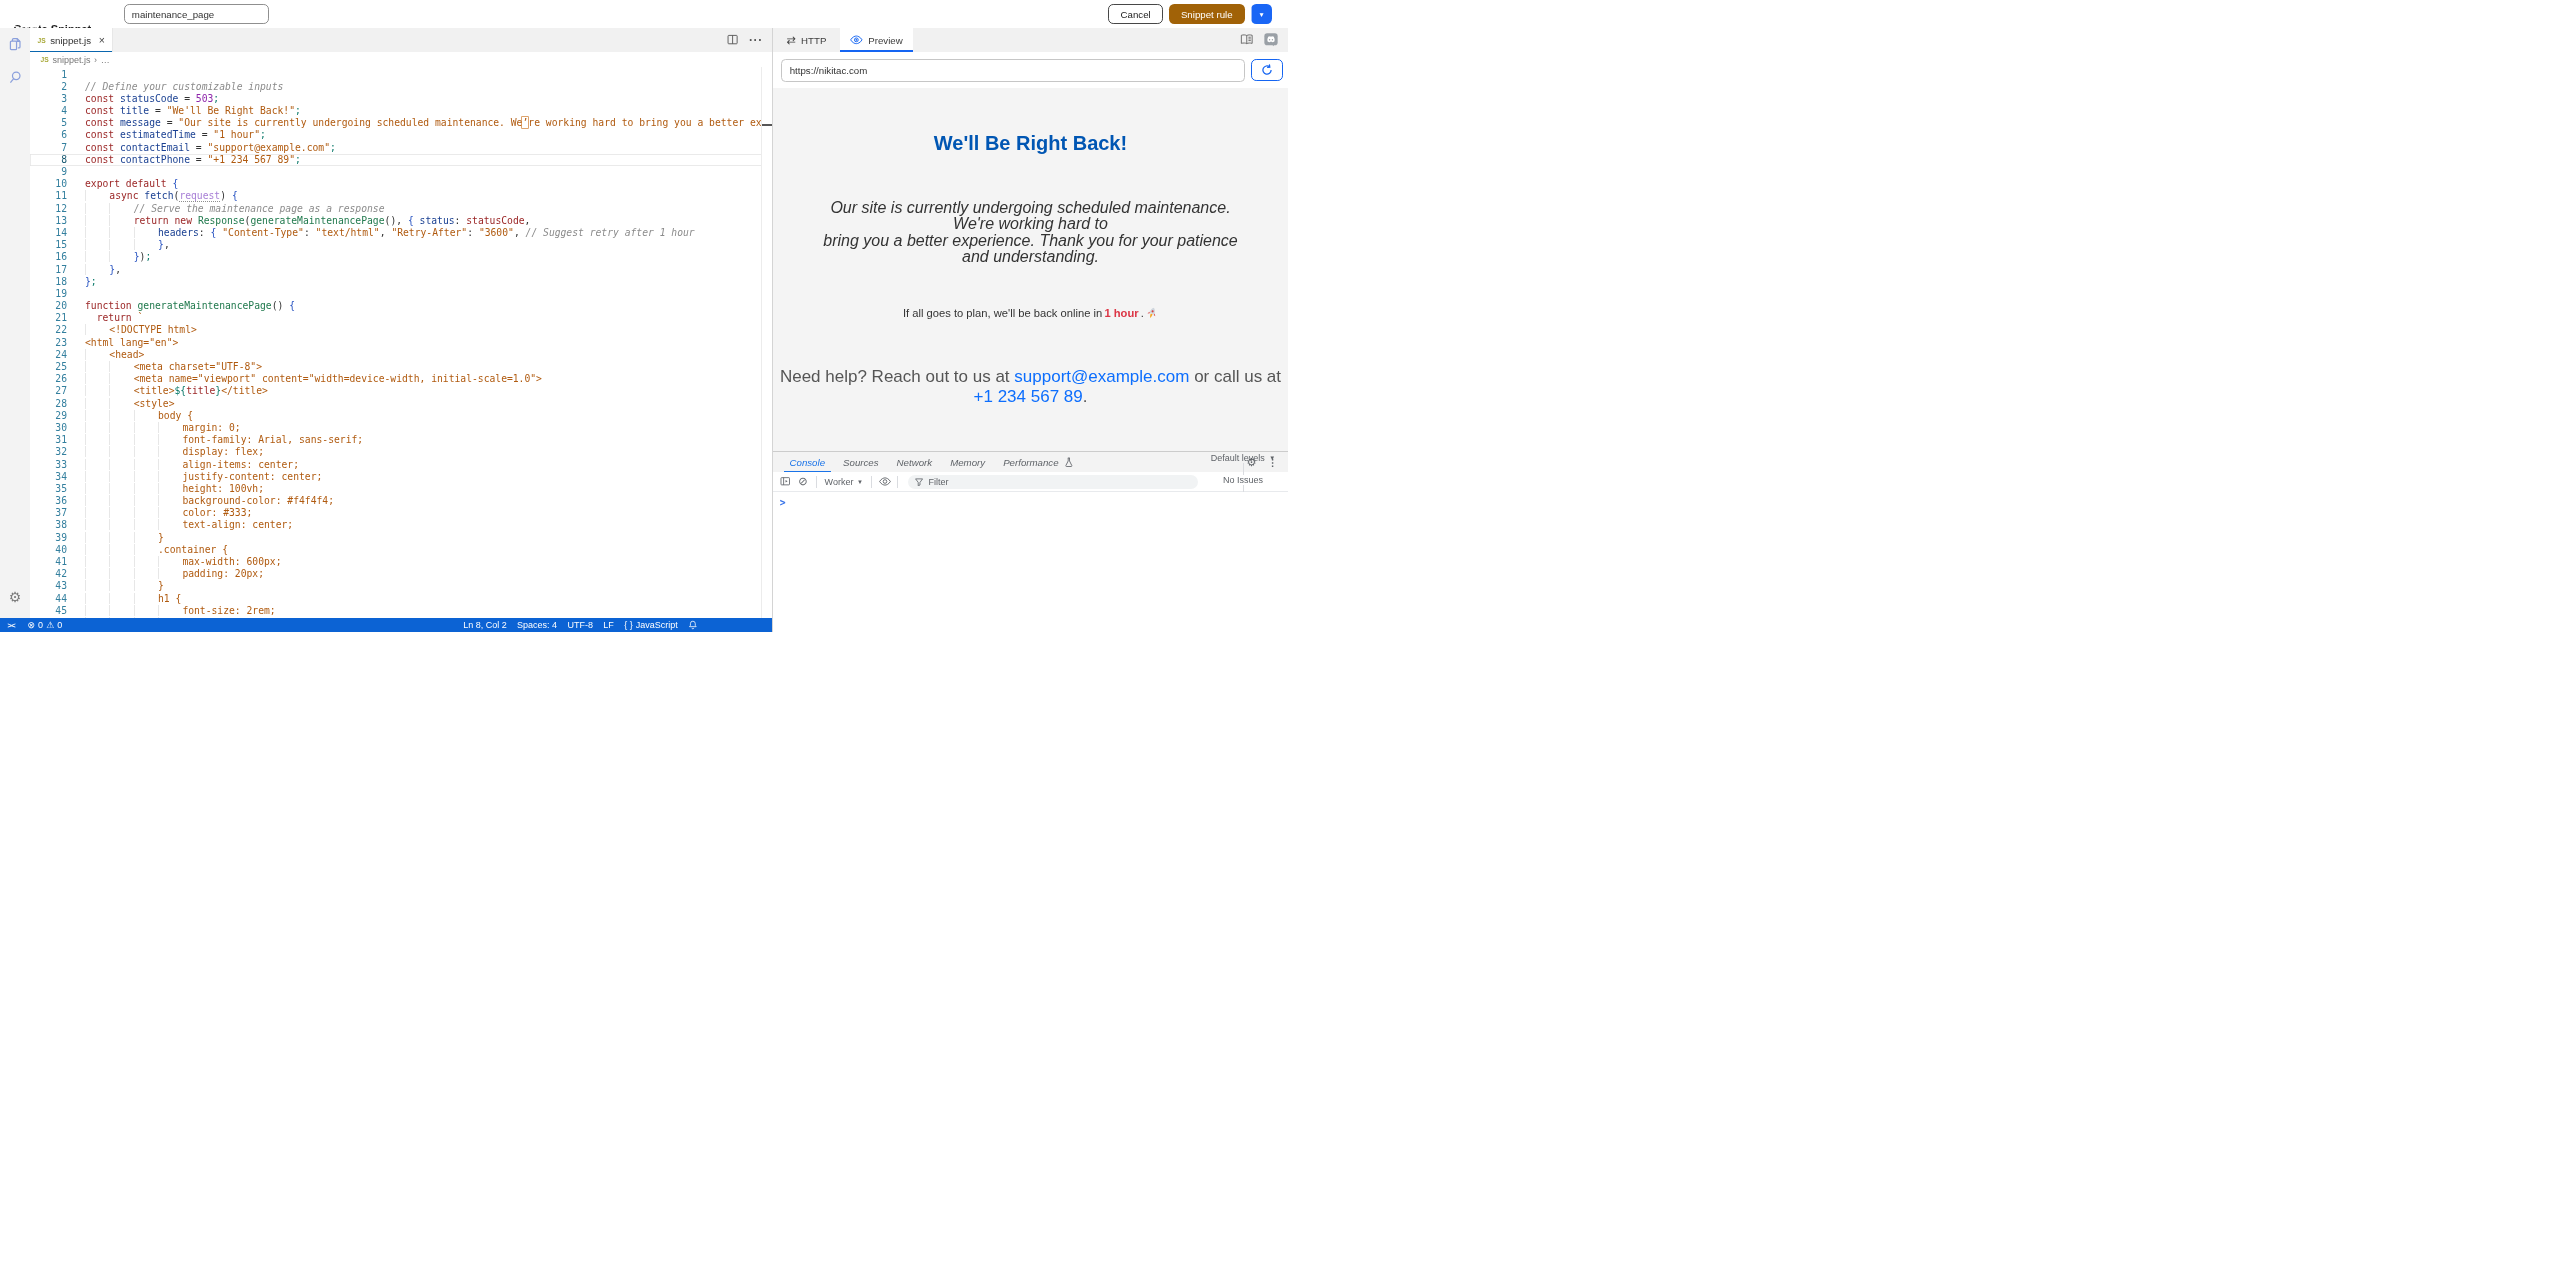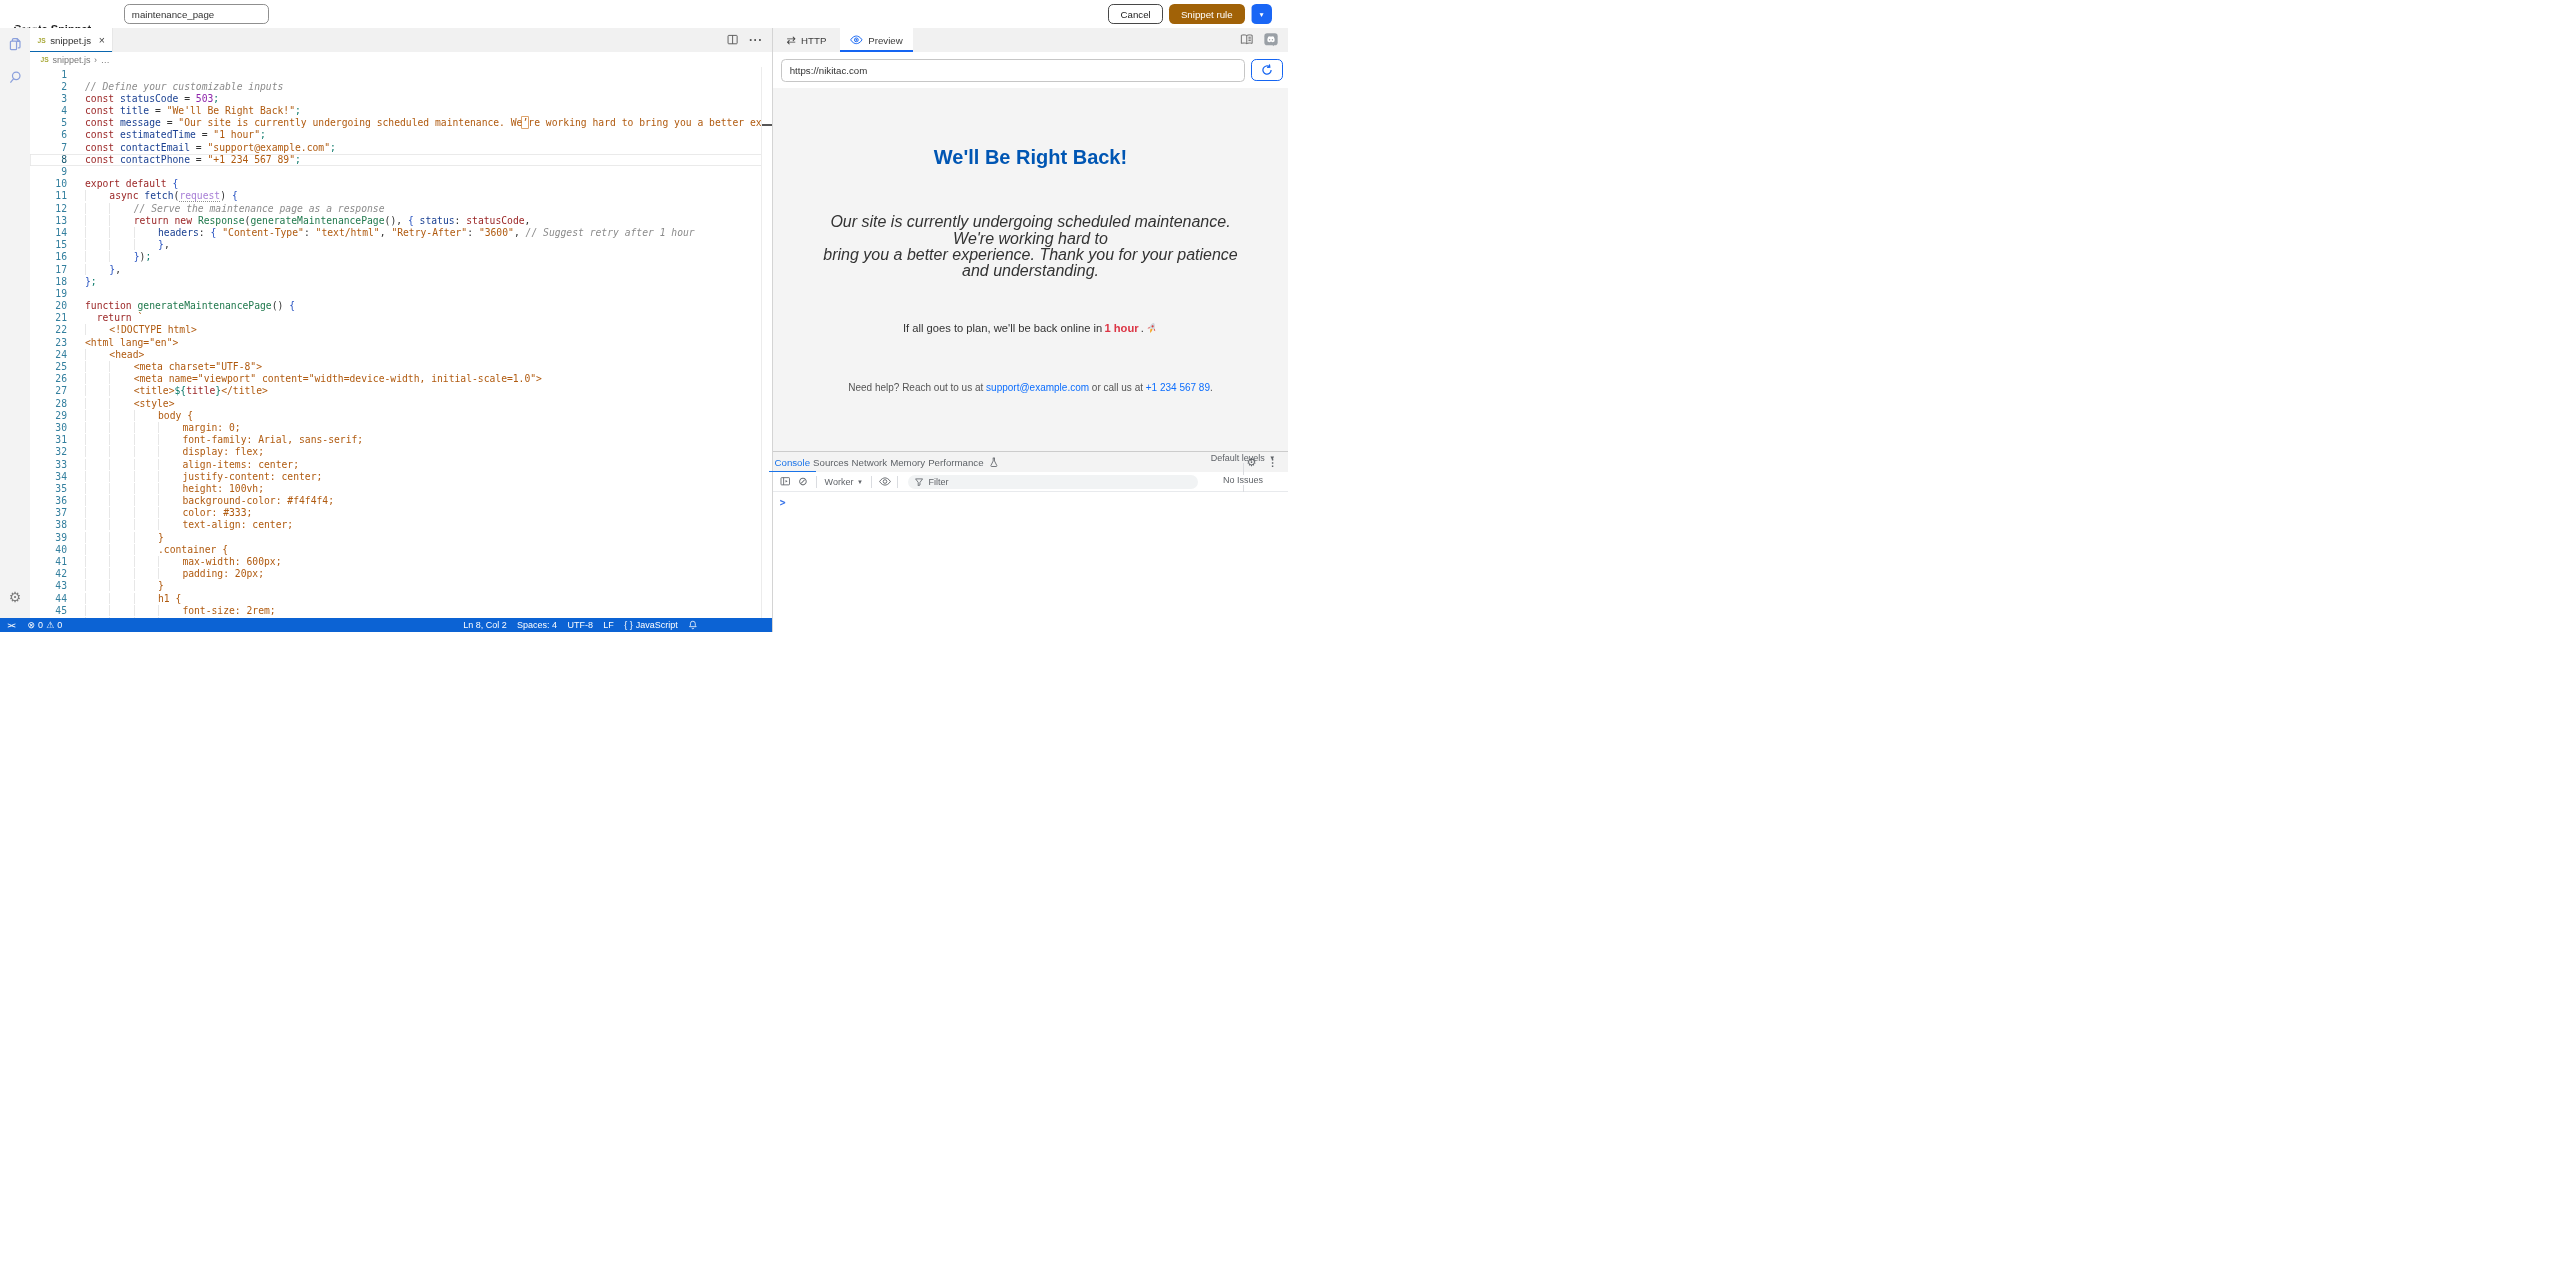--- a/index.html
+++ b/index.html
@@ -69,27 +69,27 @@
   
   .urlrow{position:absolute;left:0;right:0;top:24px;height:36px;background:#fff;display:flex;align-items:center;}
   .urlinput{margin-left:7.5px;flex:1;height:21px;border:0.7px solid #c6c6c6;border-radius:4.5px;font-family:"Liberation Sans",sans-serif;font-size:9.7px;color:#333;padding:0 8.2px;outline:none;}
   .refreshbtn{margin:0 5.2px 0 6px;width:32px;height:22.4px;border:1.1px solid #1565f2;border-radius:5.2px;background:#fff;display:flex;align-items:center;justify-content:center;cursor:pointer;box-sizing:border-box;}
   
   .previewport{position:absolute;left:0;right:0;top:60px;height:363px;background:#f4f4f4;display:flex;flex-direction:column;align-items:center;justify-content:center;text-align:center;gap:30px;}
   .pv-h1{font-size:20px;font-weight:700;color:#0056b3;margin:0 0 15px 0;}
   .pv-msg{font-size:16px;line-height:16.4px;color:#333;max-width:419px;margin:0;font-style:italic;}
   .pv-plan{font-size:11.2px;color:#333;margin:12px 0 0 0;display:flex;align-items:center;gap:2.2px;}
   .pv-time{color:#dc3545;font-weight:700;}
-  .pv-help{font-size:10px;color:#555;margin:18px 0 0 0;}
+  .pv-help{font-size:17px;color:#555;margin:18px 0 0 0;}
   .pv-link{color:#0d6efd;text-decoration:none;cursor:pointer;}
   .rocket{display:inline-block;transform:rotate(20deg);}
   
   .devtools{position:absolute;left:0;right:0;top:423px;bottom:0;border-top:0.7px solid #ccc;background:#fff;}
   .dt-tabs{position:absolute;left:0;right:0;top:0;height:20px;background:#f3f3f3;border-bottom:0.7px solid #dadce0;display:flex;align-items:stretch;font-size:9.7px;color:#5f6368;}
-  .dt-tab{display:flex;align-items:center;padding:0 1.5px;cursor:pointer;position:relative;white-space:nowrap;}
+  .dt-tab{display:flex;align-items:center;padding:0 1.5px;margin-left:15px;cursor:pointer;position:relative;white-space:nowrap;font-style:italic;}
   .dt-tab.active{color:#1a73e8;}
   .dt-tab.active:after{content:"";position:absolute;left:-4.5px;right:-4.5px;bottom:0;height:1.5px;background:#1a73e8;}
   .dt-tabs .flask{margin-left:3.7px;display:flex;align-items:center;}
   .dt-tab-icons{margin-left:auto;display:flex;align-items:center;gap:11.2px;padding-right:10.5px;color:#5f6368;}
   .dt-toolbar{position:absolute;left:0;right:0;top:20px;height:19.4px;background:#fff;border-bottom:0.7px solid #e8eaed;display:flex;align-items:center;color:#5f6368;font-size:9px;}
   .dt-ic{display:flex;align-items:center;justify-content:center;width:18px;cursor:pointer;font-size:10.5px;}
   .dt-div{width:0.7px;height:12px;background:#dadce0;margin:0 3.7px;}
   .dt-worker{display:flex;align-items:center;gap:3.7px;padding:0 4.5px;cursor:pointer;}
   .dt-filter{flex:1;height:14px;background:#f1f3f4;border-radius:7.5px;margin:0 6px;display:flex;align-items:center;gap:5.2px;padding:0 7.5px;color:#5f6368;cursor:text;}
   .dt-right{display:flex;align-items:center;margin-right:6px;flex-direction:column;}

